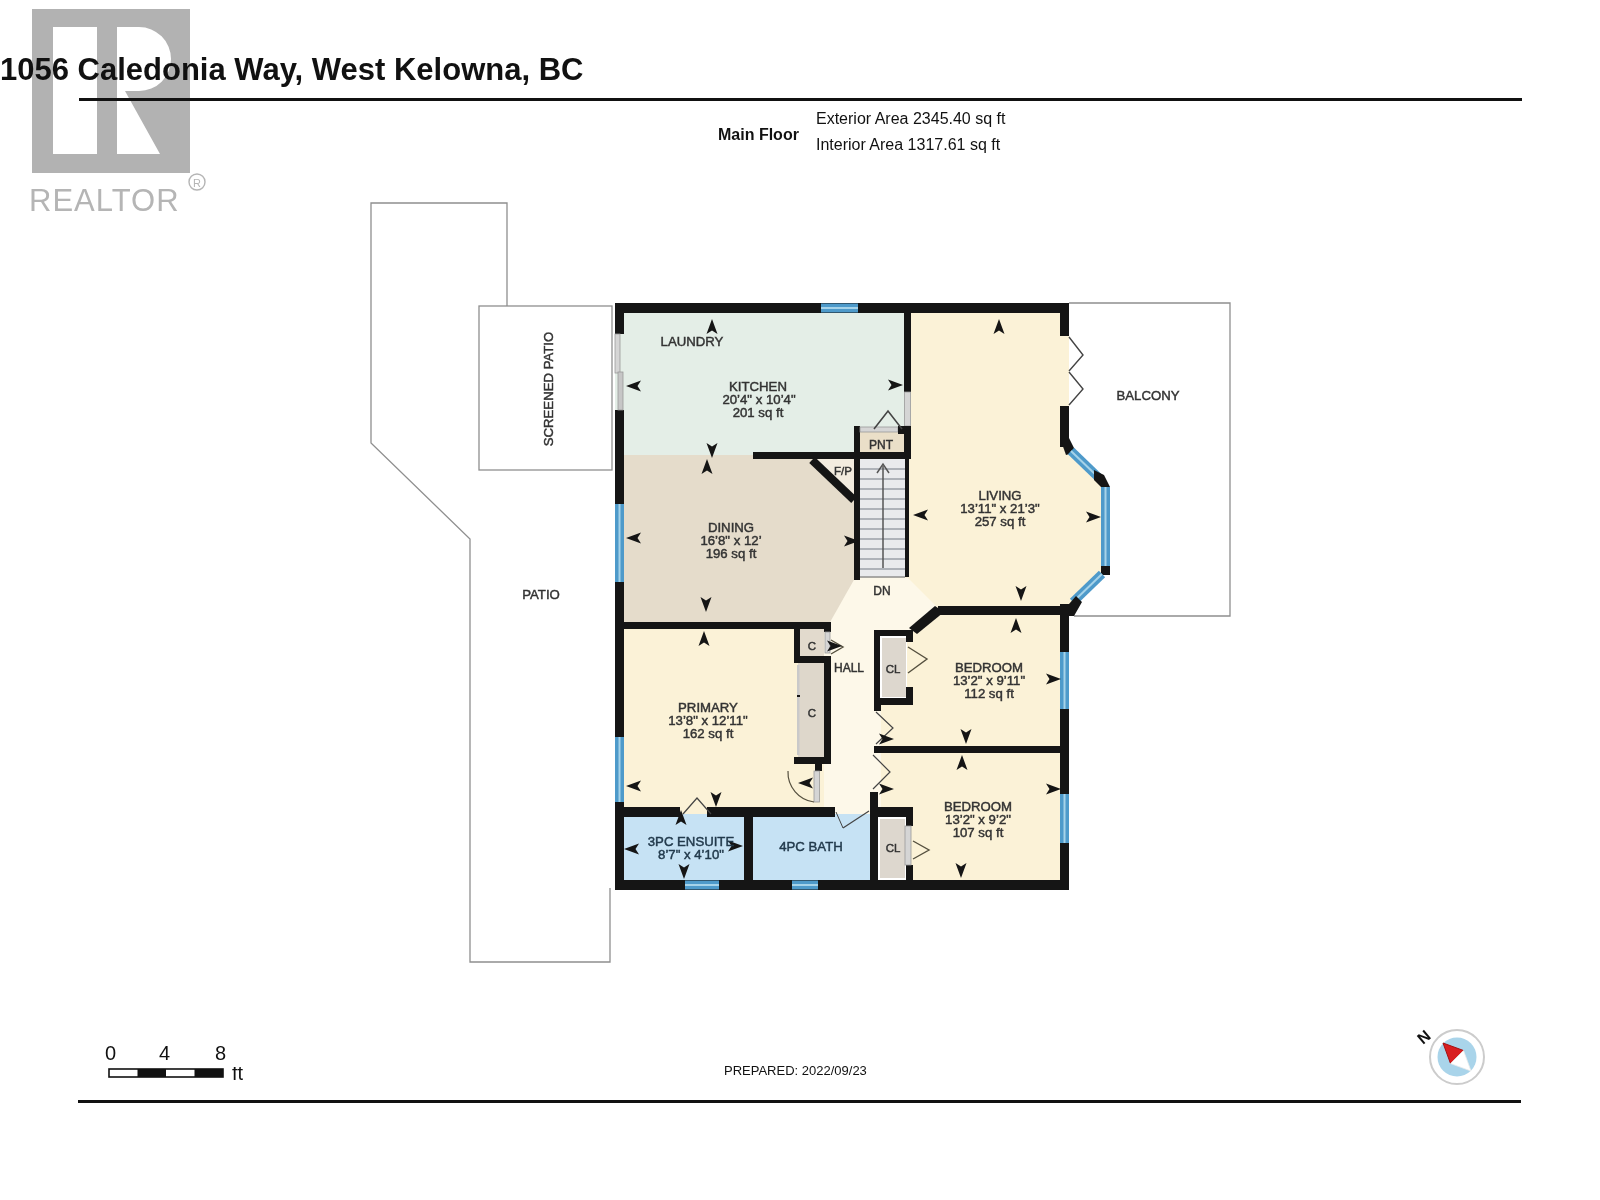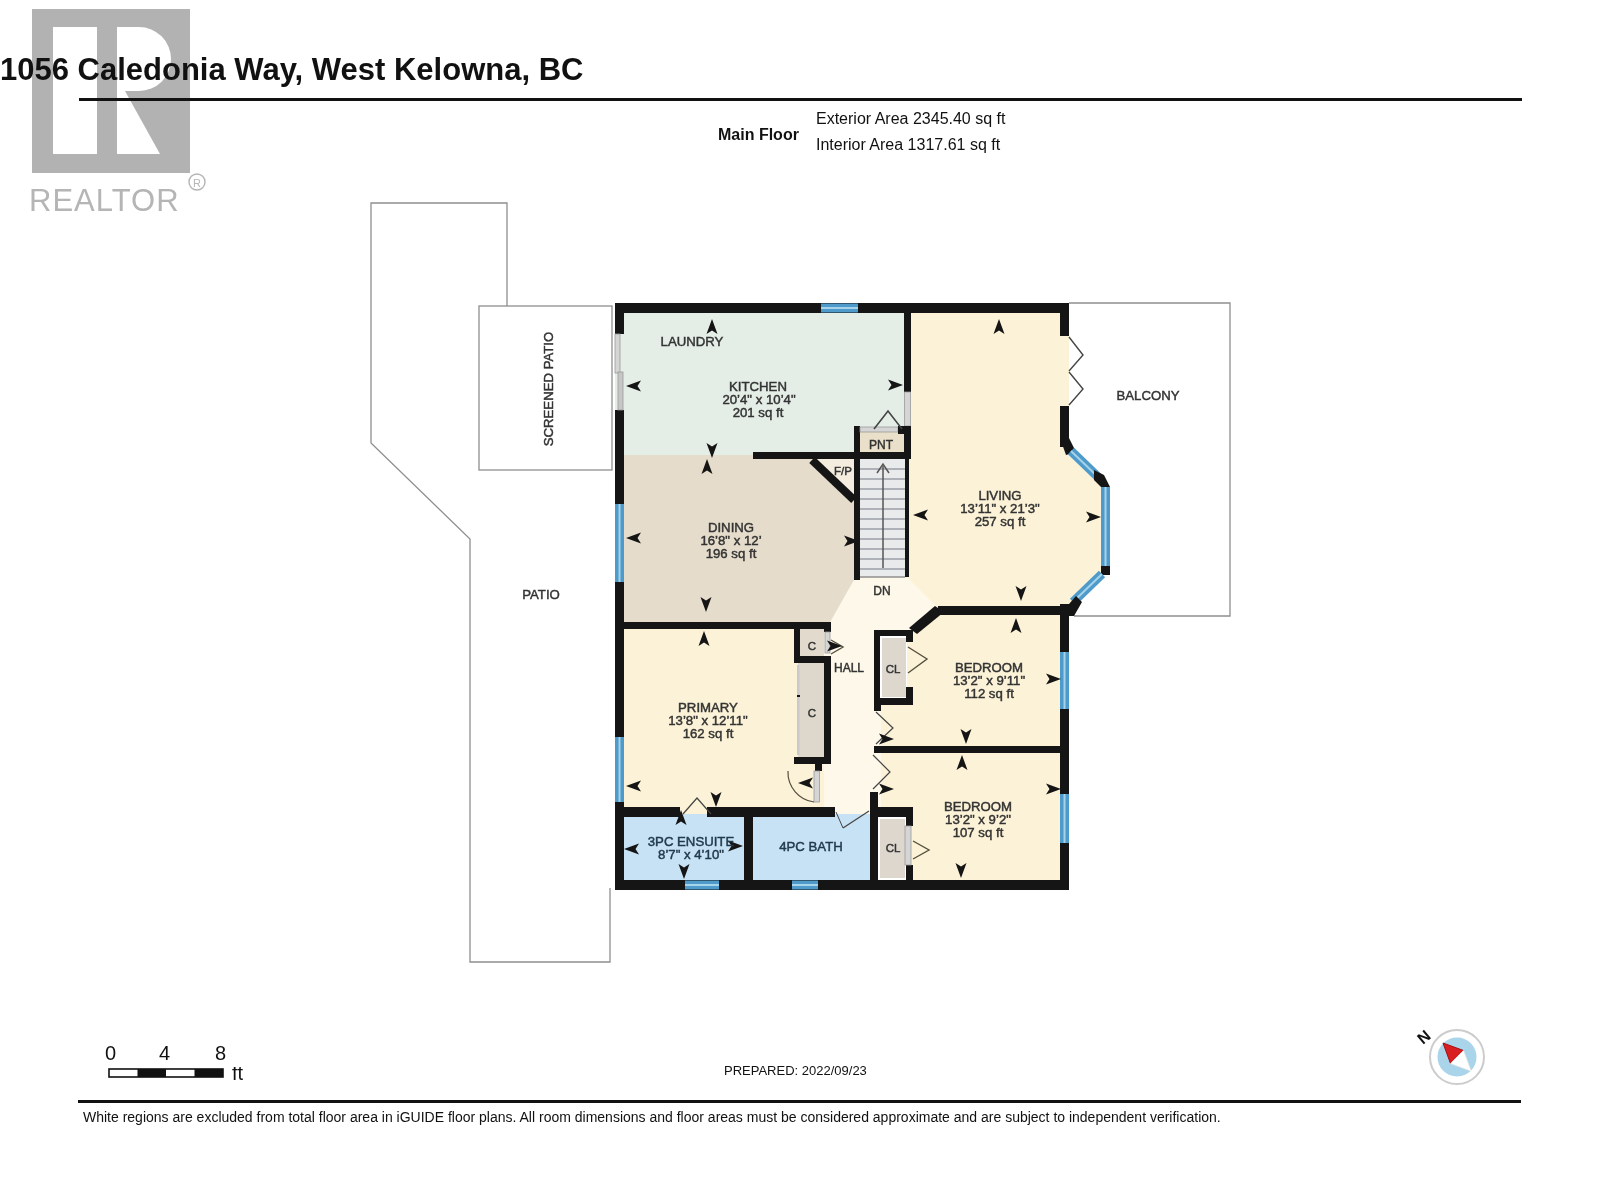--- a/index.html
+++ b/index.html
@@ -358,15 +358,14 @@
   <svg class="abs" style="left:1400px;top:1000" width="120" height="120" viewBox="0 0 120 120">
     <circle cx="57" cy="57" r="27" fill="#ffffff" stroke="#cccccc" stroke-width="2"></circle>
     <circle cx="57" cy="57" r="19.5" fill="#a9d4ea"></circle>
     <polygon points="43,43 63.5,50.5 50.5,63.5" fill="#d81e20" stroke="#a51012" stroke-width="1"></polygon>
     <polygon points="71,71 63.5,50.5 50.5,63.5" fill="#ffffff" stroke="#ececec" stroke-width="0.8"></polygon>
     <text x="0" y="0" font-size="16" font-weight="bold" fill="#111" transform="translate(23,45) rotate(-40)" font-family="Liberation Sans, sans-serif">N</text>
   </svg>
 
   <div class="abs" style="left:78px;top:1100px;width:1443px;height:3px;background:#111;"></div>
 
-  <div class="abs" style="left:83px;top:1109px;font-size:14px;color:#111;">White regions are excluded from total floor area in iGUIDE floor plans. All room dimensions and floor areas must be considered approximate and are subject to independent verification.</div>
 
 </div>
 
 </body></html>

